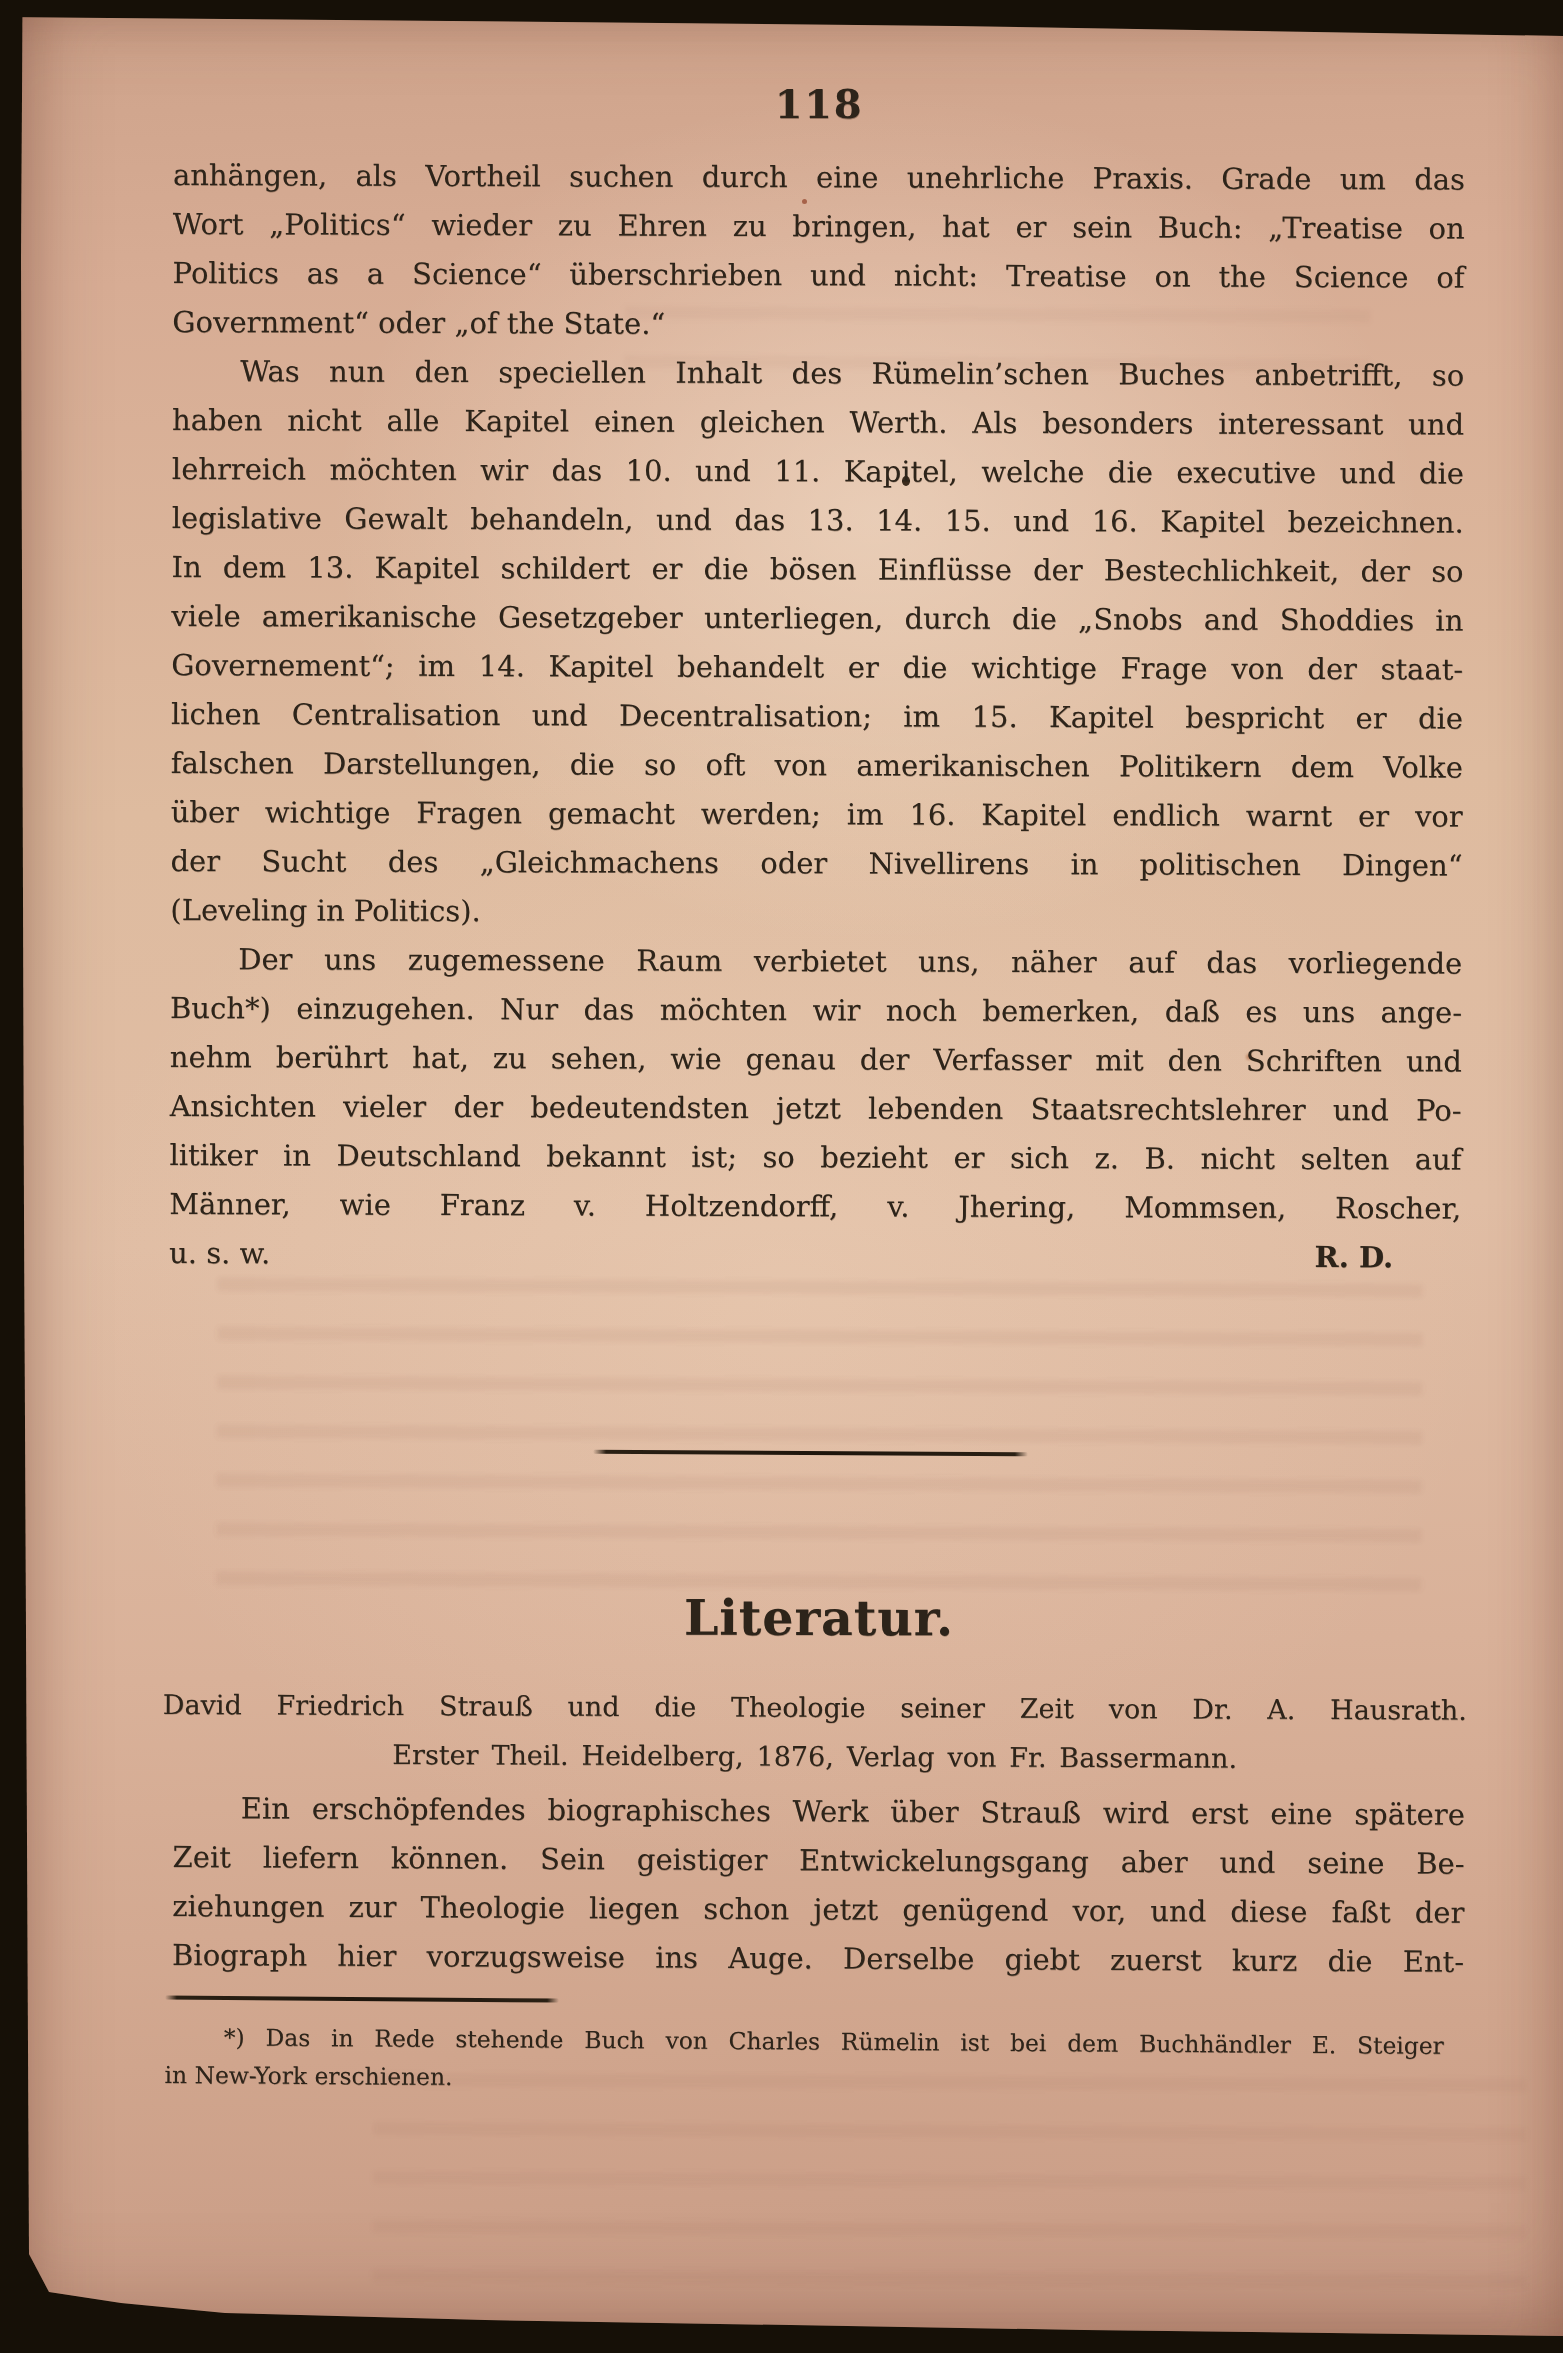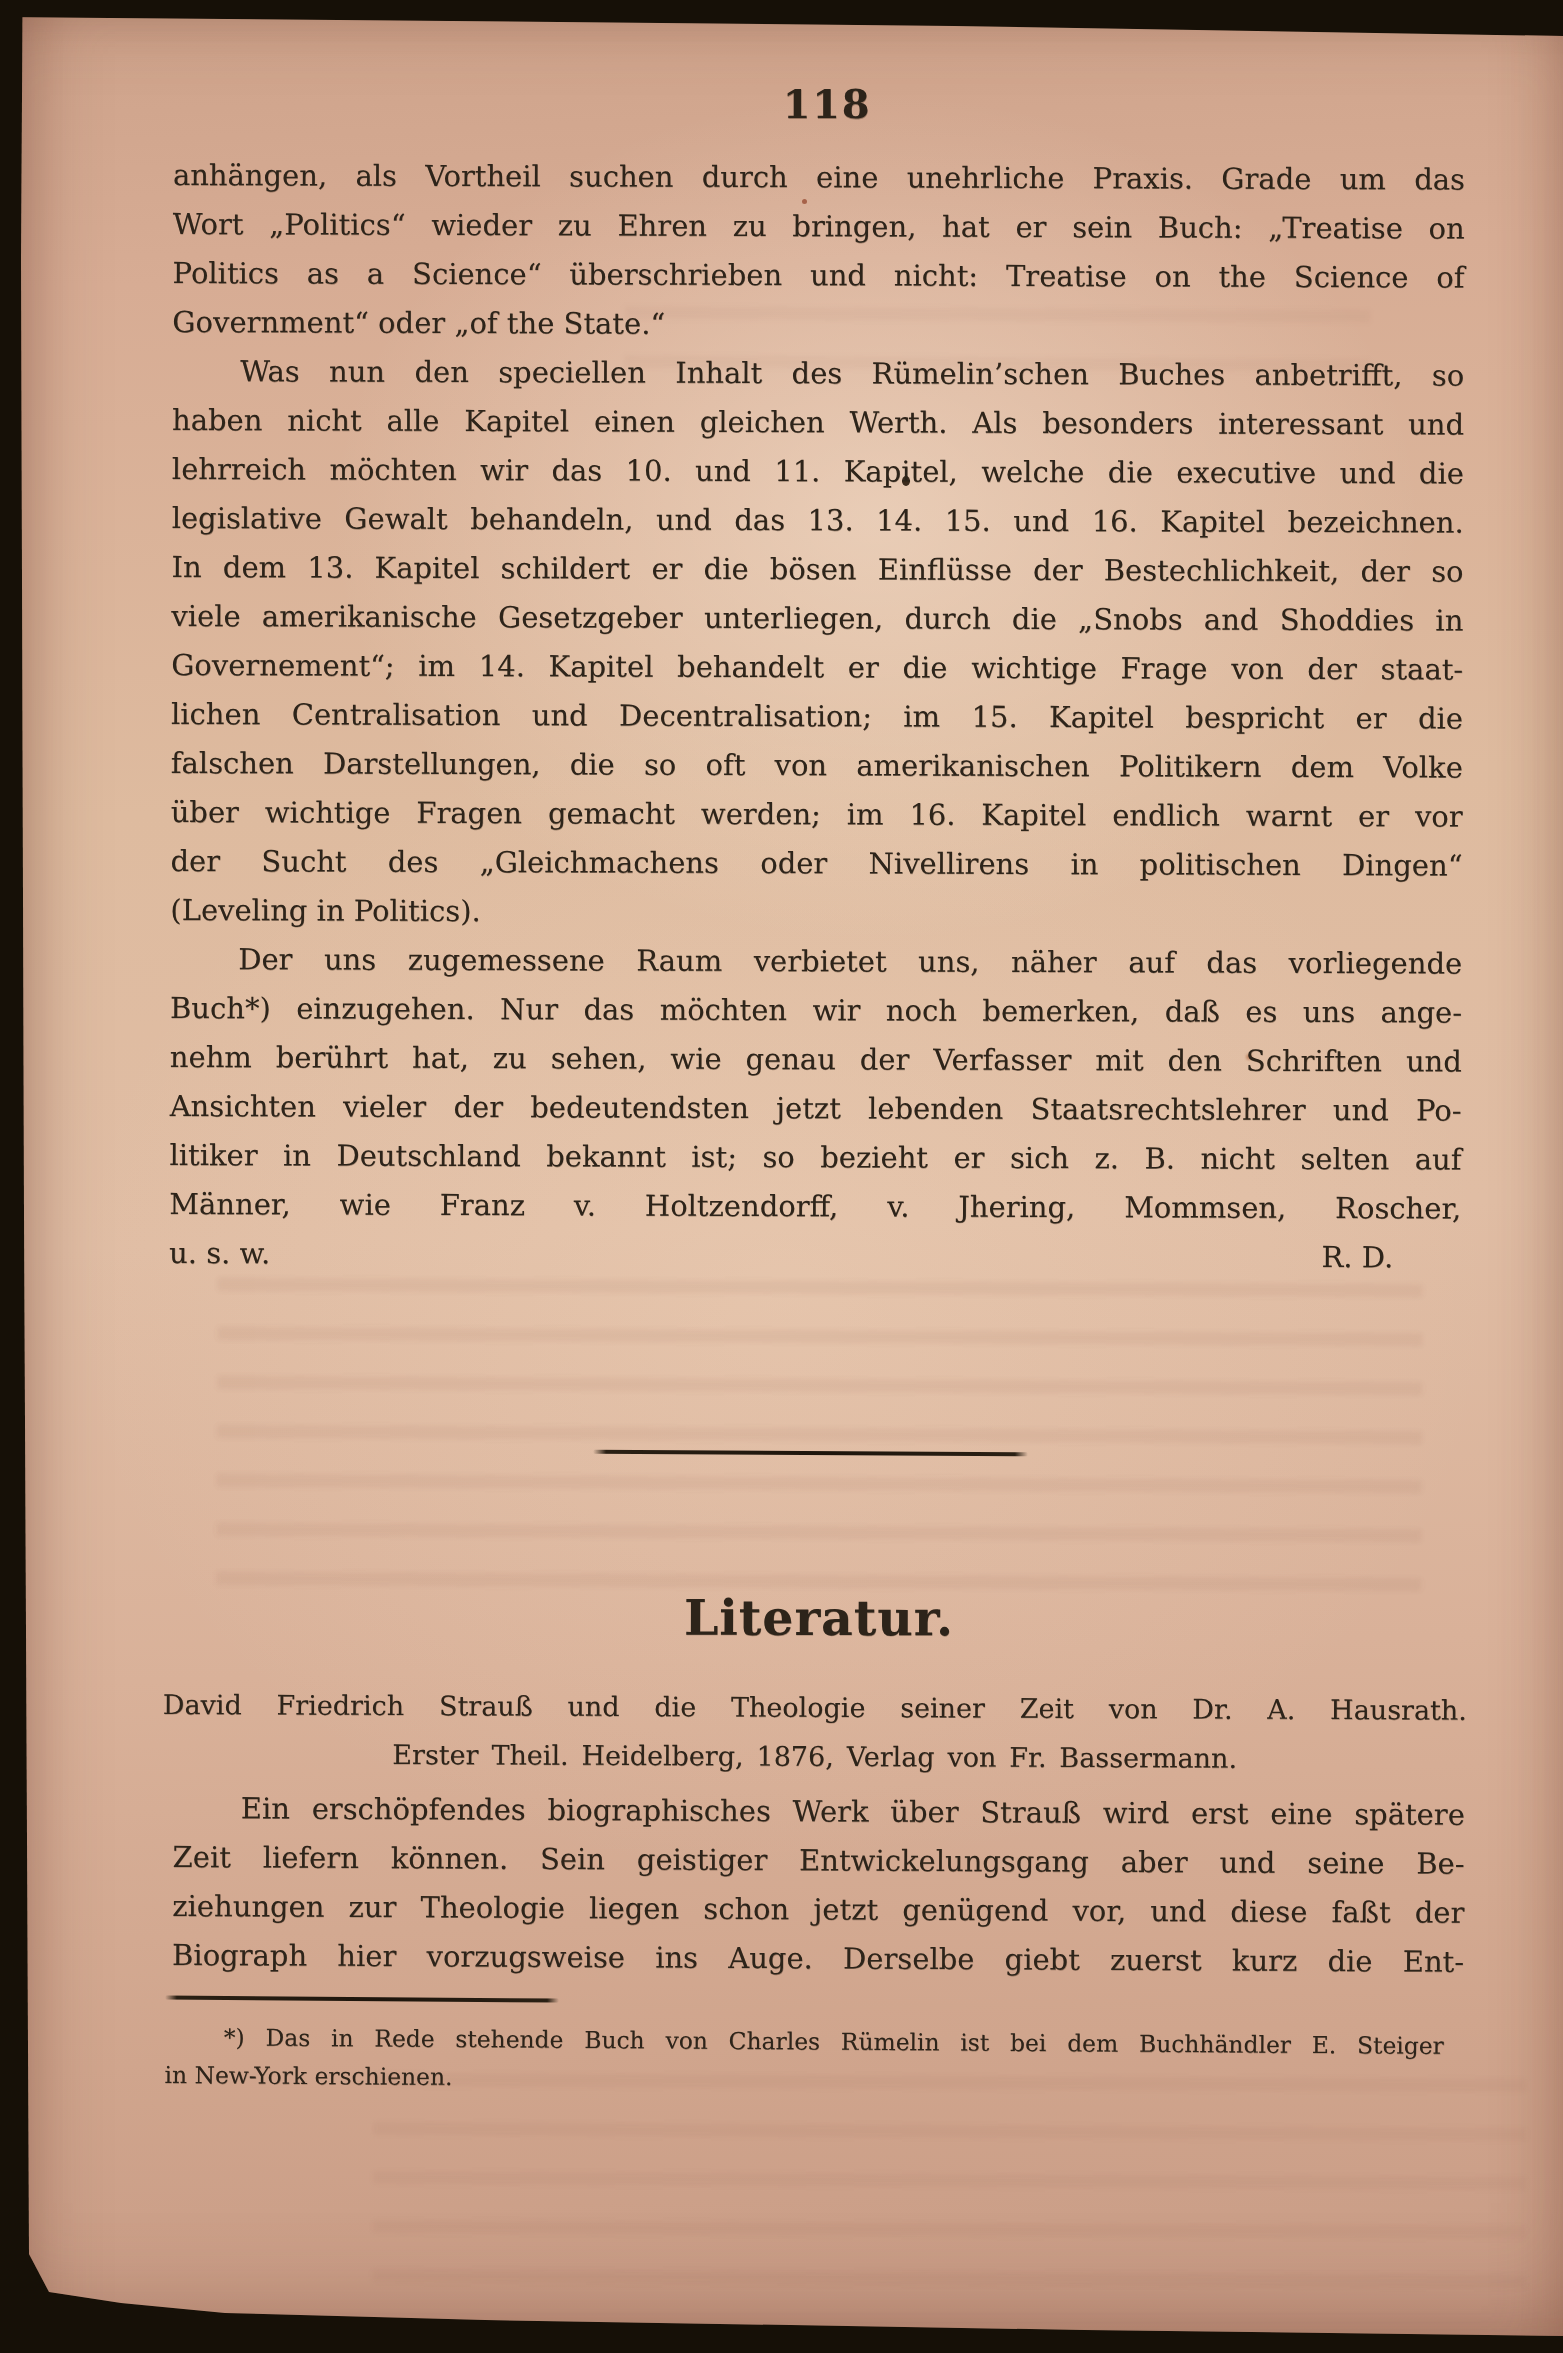--- a/index.html
+++ b/index.html
@@ -45,34 +45,34 @@
   
   .speck { position: absolute; border-radius: 50%; }
   .s1 { left: 902px; top: 476px;  width: 7.8px;  height: 9.5px; background: #3c2c1e; filter: blur(0.5px); }
   .s2 { left: 802px;  top: 199px;  width: 5.2px;  height: 5.2px;  background: #9a4f36; filter: blur(0.6px); opacity: .8; }
   .s3 { left: 1246px; top: 1054px; width: 6px;  height: 6px;  background: #b06a43; filter: blur(0.9px); opacity: .6; }
 
   
   .ink { color: #2d241a; text-shadow: 0.3px 0.6px 0.6px rgba(55,38,22,0.38); }
 
   .pageno {
-    position: absolute; left: 181px; top: 80px; width: 1292px;
+    position: absolute; left: 173px; top: 80px; width: 1292px;
     text-align: center; font-size: 40px; font-weight: bold; letter-spacing: 1.7px;
   }
 
   .main {
     position: absolute; left: 173px; top: 151px; width: 1292px;
     font-size: 29px; line-height: 49px;
     transform: rotate(0.2deg); transform-origin: left top;
   }
   .line { text-align: justify; text-align-last: justify; white-space: normal; }
   .line.end { text-align-last: left; }
   .line.ind { text-indent: 68px; }
   .sigline { display: flex; justify-content: space-between; }
-  .sigline .sig { padding-right: 68px; }
+  .sigline .sig { padding-right: 68px; font-weight: bold; }
 
   .rule {
     position: absolute; height: 3.5px; border-radius: 1.7px;
     background: linear-gradient(90deg, rgba(30,22,14,0) 0%, #2a2014 3%, #1d150c 55%, #2a2014 97%, rgba(30,22,14,0) 100%);
   }
   .divider  { left: 593px; top: 1451px; width: 435px; transform: rotate(0.35deg); }
   .fn-rule  { left: 165px; top: 1997px; width: 394px; transform: rotate(0.45deg); }
 
   .heading {
     position: absolute; left: 173px; top: 1589px; width: 1292px;

